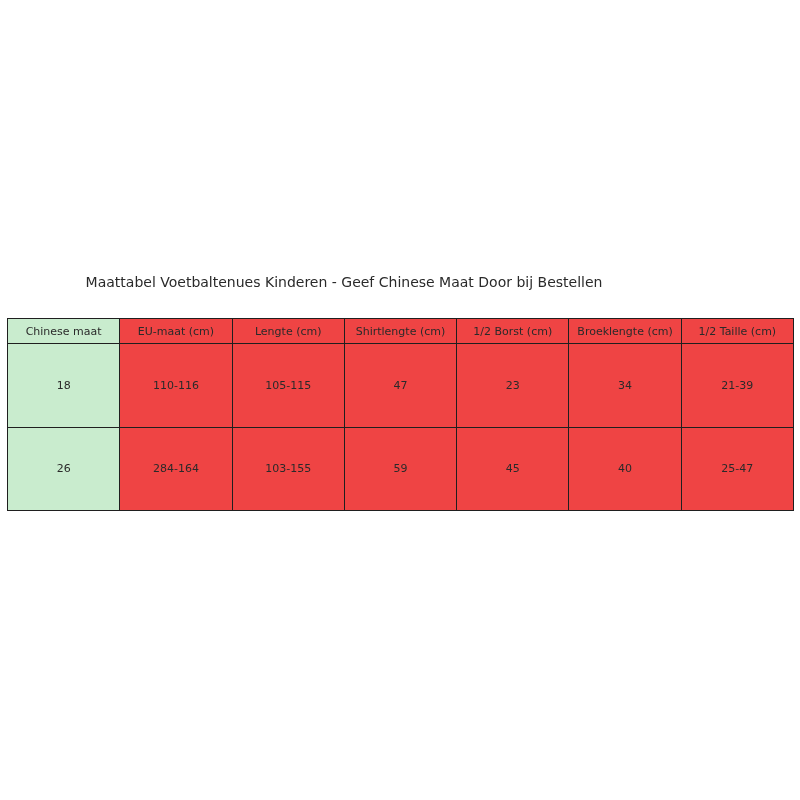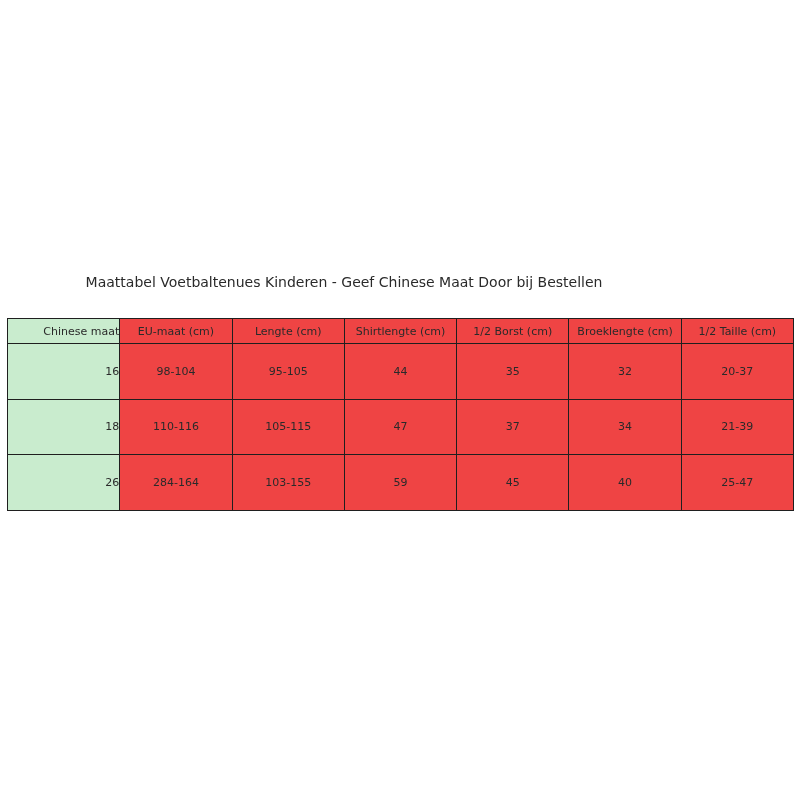--- a/index.html
+++ b/index.html
@@ -44,21 +44,20 @@
     font-weight: normal;
     color: var(--text-color, #2a2a2a);
     padding: 0;
     height: 24px;
     background: #ef4444;
     white-space: nowrap;
     overflow: hidden;
   }
   table.size-table .first-col {
     background: var(--first-col-fill, #c9ecce);
-    text-align: right;
   }
 </style>
 </head>
 <body style="background: rgb(255, 255, 255);">
 
 <div class="canvas">
 
   <div class="chart-title">Maattabel Voetbaltenues Kinderen - Geef Chinese Maat Door bij Bestellen</div>
 
   <table class="size-table">
@@ -68,34 +67,25 @@
         <th>EU-maat (cm)</th>
         <th>Lengte (cm)</th>
         <th>Shirtlengte (cm)</th>
         <th>1/2 Borst (cm)</th>
         <th>Broeklengte (cm)</th>
         <th>1/2 Taille (cm)</th>
       </tr>
     </thead>
     <tbody>
       <tr>
-        <td class="first-col">16</td>
-        <td>98-104</td>
-        <td>95-105</td>
-        <td>44</td>
-        <td>35</td>
-        <td>32</td>
-        <td>20-37</td>
-      </tr>
-      <tr>
         <td class="first-col">18</td>
         <td>110-116</td>
         <td>105-115</td>
         <td>47</td>
-        <td>37</td>
+        <td>23</td>
         <td>34</td>
         <td>21-39</td>
       </tr>
       <tr>
         <td class="first-col">26</td>
         <td>284-164</td>
         <td>103-155</td>
         <td>59</td>
         <td>45</td>
         <td>40</td>

